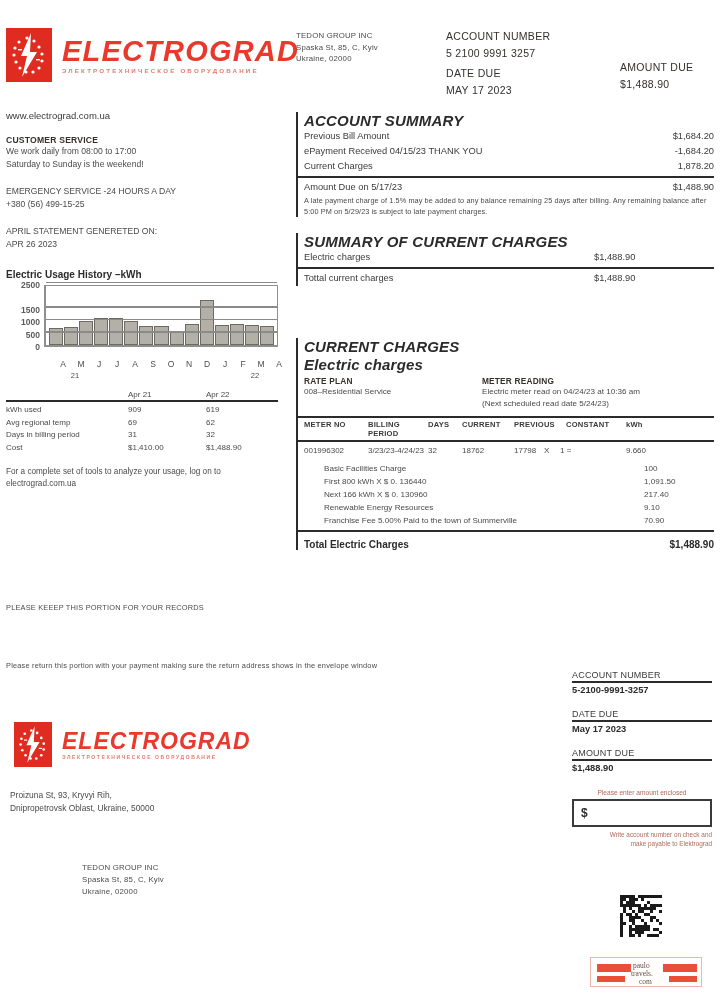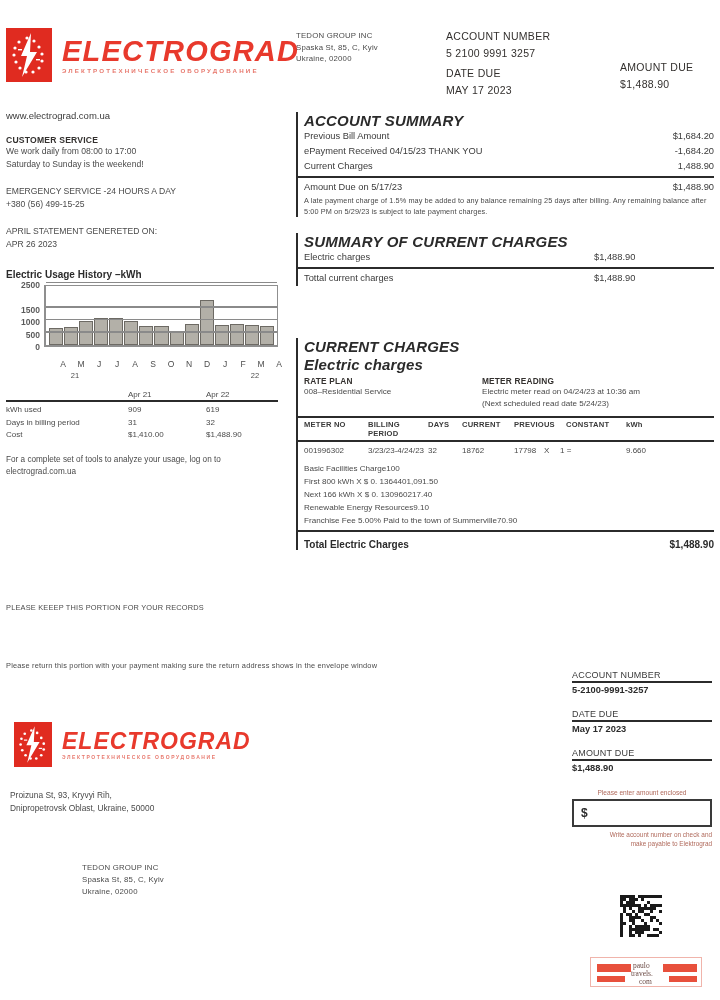--- a/index.html
+++ b/index.html
@@ -96,21 +96,21 @@
   .rate-col { width: 178px; }
   .meter-col { flex: 1; }
   .sm-hd { font-size: 8.3px; font-weight: bold; color: #33302e; letter-spacing: .2px; }
   .sm-tx { font-size: 8.1px; color: #4a4a4a; line-height: 12px; }
 
   
   .mt { width: 100%; border-collapse: collapse; }
   .mt th { font-size: 7.6px; font-weight: bold; color: #3a3a3a; text-align: left; padding: 0 2px 0 0; vertical-align: top; letter-spacing: .2px; }
   .mt td { font-size: 8px; color: #4a4a4a; text-align: left; padding: 2px 2px 0 0; vertical-align: top; }
 
-  .chg { display: flex; font-size: 8.1px; color: #4a4a4a; line-height: 13px; }
+  .chg { display: flex; justify-content: space-between; font-size: 8.1px; color: #4a4a4a; line-height: 13px; margin-left: 20px; }
   .chg .v { width: 70px; text-align: left; }
   .total-row { display: flex; justify-content: space-between; font-size: 10px; font-weight: bold; color: #2b2b2b; padding-top: 5px; }
 
   
   #stub-logo { position: absolute; left: 14px; top: 722px; }
   #stub-addr { position: absolute; left: 10px; top: 789px; font-size: 8.4px; color: #4a4a4a; line-height: 13px; }
   #stub-cust { position: absolute; left: 82px; top: 862px; font-size: 7.8px; color: #4a4a4a; line-height: 12px; letter-spacing: .2px; }
 
   #stub-right { position: absolute; left: 572px; top: 670px; width: 140px; }
   .st-lbl { font-size: 9px; color: #3a3a3a; letter-spacing: .2px; }
@@ -245,20 +245,25 @@
         <div class="c3">Apr 22</div>
       </div>
       <div class="rule"></div>
       <div id="usage-rows">
           <div class="row">
             <div class="c1">kWh used</div>
             <div class="c2">909</div>
             <div class="c3">619</div>
           </div>
           <div class="row">
+            <div class="c1">Avg regional  temp</div>
+            <div class="c2">69</div>
+            <div class="c3">62</div>
+          </div>
+          <div class="row">
             <div class="c1">Days in billing  period</div>
             <div class="c2">31</div>
             <div class="c3">32</div>
           </div>
           <div class="row">
             <div class="c1">Cost</div>
             <div class="c2">$1,410.00</div>
             <div class="c3">$1,488.90</div>
           </div>
         </div>
@@ -298,21 +303,21 @@
           <div class="li">
             <span>Previous Bill Amount</span>
             <span class="amt">$1,684.20</span>
           </div>
           <div class="li">
             <span>ePayment Received 04/15/23 THANK YOU</span>
             <span class="amt">-1,684.20</span>
           </div>
           <div class="li">
             <span>Current Charges</span>
-            <span class="amt">1,488.90</span>
+            <span class="amt">1,878.20</span>
           </div>
         </div>
       <div class="hr-thick"></div>
       <div class="li">
         <span>Amount Due on 5/17/23</span>
         <span class="amt">$1,488.90</span>
       </div>
       <div class="fine">A late payment charge  of 1.5% may be added to any balance remaining 25 days after  billing. Any remaining balance after 5:00 PM on 5/29/23 is subject to late payment charges.</div>
     </div>
 

